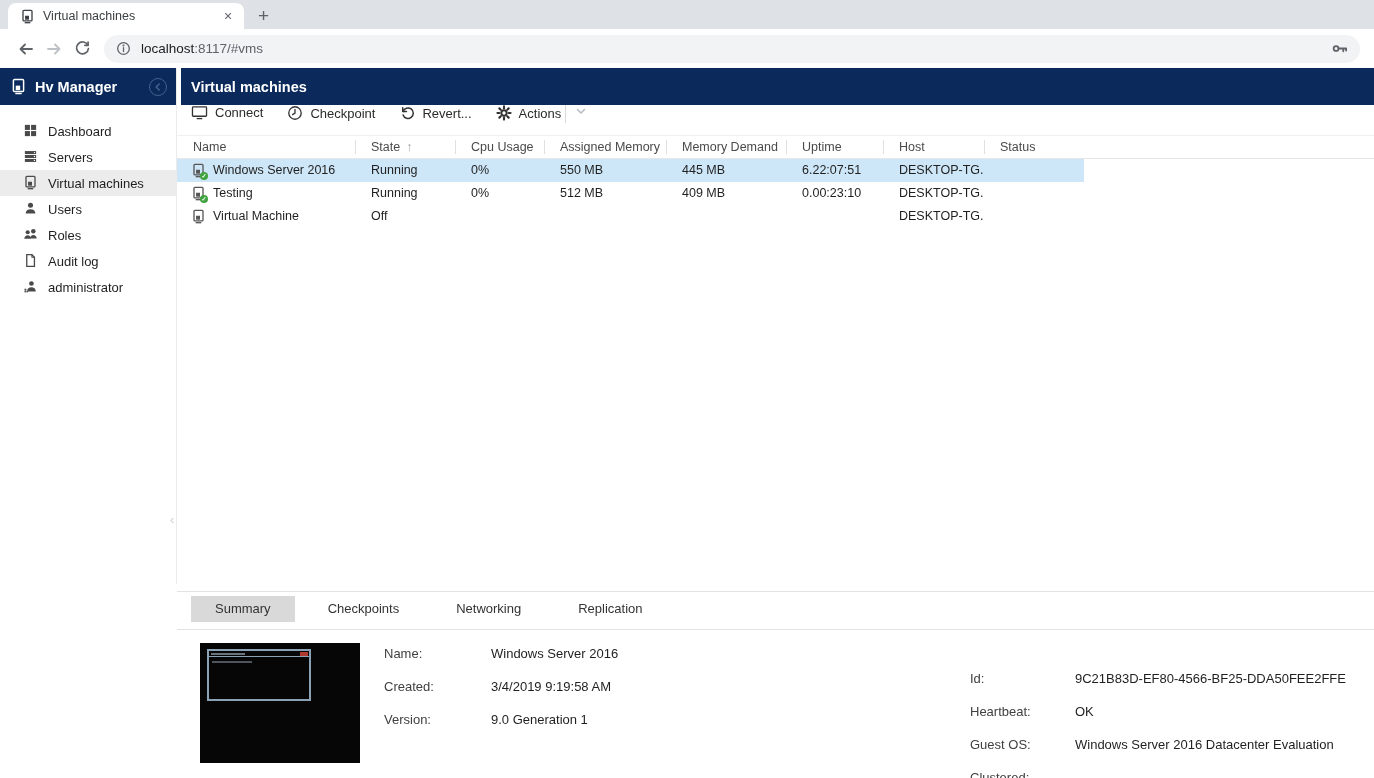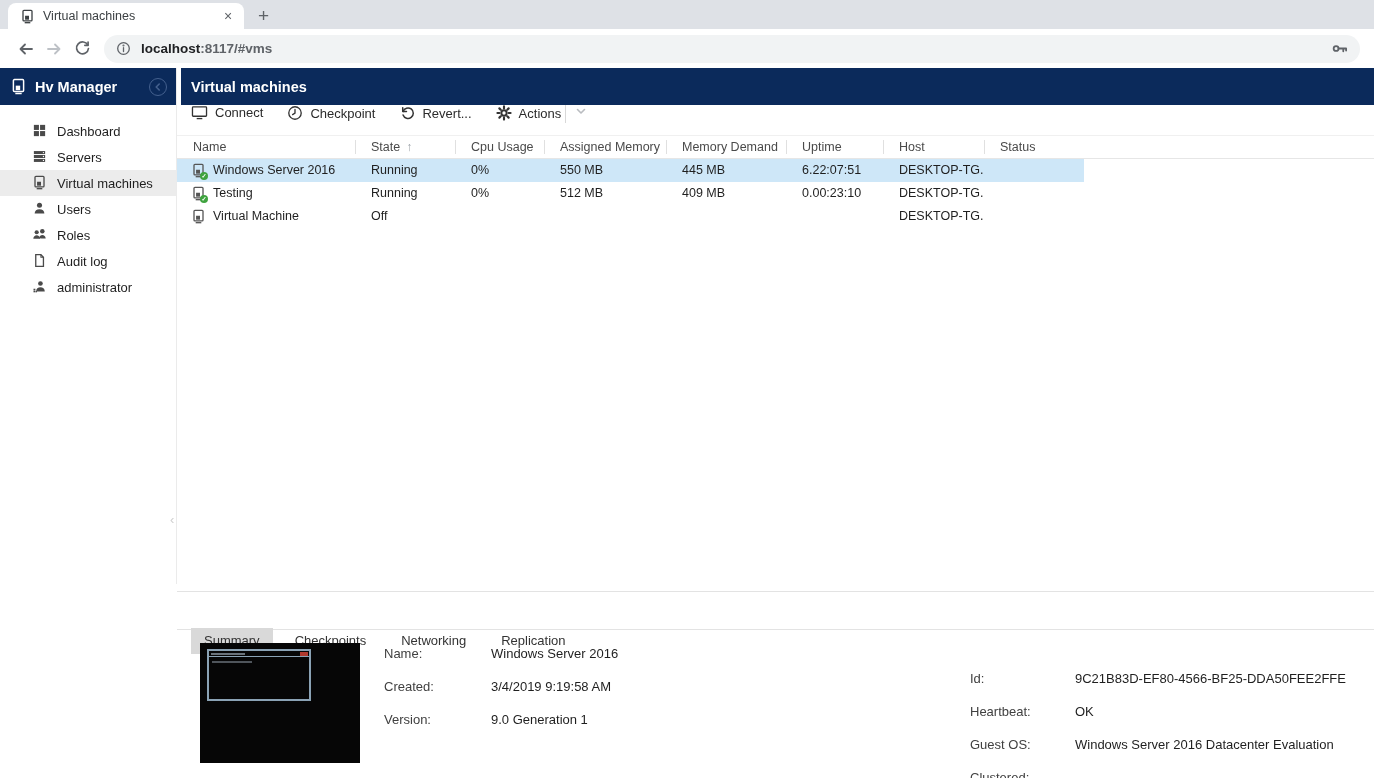--- a/index.html
+++ b/index.html
@@ -6,36 +6,36 @@
   html,body { width:1374px; height:778px; overflow:hidden; }
   body { font-family:"Liberation Sans", sans-serif; background:#fff; color:#222; }
   svg { display:block; }
 
   
   .tabbar { height:29px; background:#dee1e6; display:flex; align-items:flex-end; padding-left:8px; }
   .tab { width:236px; height:26px; background:#fff; border-radius:8px 8px 0 0; display:flex; align-items:center; padding:0 8px 0 12px; }
   .tab-title { font-size:12.5px; color:#3c4043; flex:1; margin-left:8px; white-space:nowrap; overflow:hidden; }
   .tab-close { color:#5f6368; font-size:14px; width:16px; text-align:center; cursor:pointer; }
   .newtab { color:#5f6368; font-size:19px; margin:0 0 3px 14px; cursor:pointer; line-height:20px; }
-  .btoolbar { height:39px; background:#fff; display:flex; align-items:center; padding:0 14px 0 12px;font-weight:bold; }
+  .btoolbar { height:39px; background:#fff; display:flex; align-items:center; padding:0 14px 0 12px; }
   .nav-ic { width:28px; height:28px; display:flex; align-items:center; justify-content:center; color:#5f6368; }
   .nav-ic.disabled { color:#bdc1c6; }
   .addr { flex:1; height:28px; margin-left:8px; background:#f1f3f4; border-radius:14px; display:flex; align-items:center; padding:0 12px 0 12px; }
   .addr-url { font-size:13.5px; margin-left:10px; color:#202124; }
   .addr-url .dim { color:#5f6368; }
   .addr-spacer { flex:1; }
 
   
   .app { display:flex; height:516px; position:relative;border-radius:30px; }
   .sidebar { width:177px; flex:none; background:#fff; border-right:1px solid #ebebeb; }
   .sb-head { height:37px; background:#0b2a5b; display:flex; align-items:center; padding:0 9px 0 10px; }
   .sb-title { color:#fff; font-weight:bold; font-size:14.5px; margin-left:8px; flex:1; }
   .sb-collapse { width:18px; height:18px; border:1.5px solid #44608e; border-radius:50%; color:#44608e; display:flex; align-items:center; justify-content:center; cursor:pointer; }
   .sb-list { padding-top:13px; }
-  .sb-item { height:26px; display:flex; align-items:center; padding-left:32px; font-size:13px; color:#1f1f1f; cursor:pointer; }
+  .sb-item { height:26px; display:flex; align-items:center; padding-left:23px; font-size:13px; color:#1f1f1f; cursor:pointer; }
   .sb-item.active { background:#ececec; }
   .sb-item .ic { width:16px; height:16px; color:#4a4a4a; margin-right:9px; flex:none; }
   .sb-handle { position:absolute; left:170px; top:444px; color:#d0d0d0; font-size:13px; cursor:col-resize; }
 
   .main { flex:1; position:relative; background:#fff; }
   .m-head { height:37px; background:#0b2a5b; margin-left:4px; display:flex; align-items:center; padding-left:10px; }
   .m-title { color:#fff; font-weight:bold; font-size:14.5px; }
 
   
   .acts { height:30px; display:flex; align-items:flex-start; padding-left:14px; }
@@ -54,21 +54,21 @@
   .trow { height:23px; cursor:pointer; }
   .trow.selected { background:#cee7f8; }
   .td { line-height:23px; font-size:12.5px; color:#1f1f1f; padding-left:16px; white-space:nowrap; overflow:hidden; }
   .td.name { padding-left:14px; display:flex; align-items:center; }
   .vm-ic-wrap { position:relative; width:15px; height:15px; margin-right:7px; flex:none; color:#555; }
   .run-badge { position:absolute; right:-2px; bottom:-2px; width:8px; height:8px; background:#3fa33f; border-radius:50%; color:#fff; font-size:6px; line-height:8px; text-align:center; font-weight:bold; }
 
   
   .bpanel { position:absolute; left:0; right:0; top:523px; bottom:0; border-top:1px solid #e3e3e3; }
   .dtabs { height:38px; border-bottom:1px solid #e3e3e3; display:flex; align-items:flex-start; padding:4px 0 0 14px; }
-  .dtab { height:26px; line-height:26px; padding:0 13px; font-size:13px; color:#333; margin-right:9px; cursor:pointer;margin-top:32px; }
+  .dtab { height:26px; line-height:26px; padding:0 24px; font-size:13px; color:#333; margin-right:9px; cursor:pointer; }
   .dtab.active { background:#d9d9d9; }
   .sum { position:relative; height:148px; }
   .thumb { position:absolute; left:23px; top:13px; width:160px; height:120px; background:#060606; }
   .console-win { position:absolute; left:7px; top:6px; width:104px; height:52px; border:2px solid #8aa2b4; }
   .console-title { height:6px; border-bottom:1px solid #8aa2b4; position:relative; }
   .console-title .ttext { position:absolute; left:2px; top:1.5px; width:34px; height:2px; background:rgba(190,205,220,.55); }
   .console-title .tclose { position:absolute; right:1px; top:1px; width:8px; height:4px; background:#b03a2e; }
   .console-line { position:absolute; left:3px; top:10px; width:40px; height:2px; background:rgba(190,205,220,.4); }
   .fields { position:absolute; top:14px; display:flex; flex-direction:column; gap:14px; }
   .fields.left { left:207px; }

